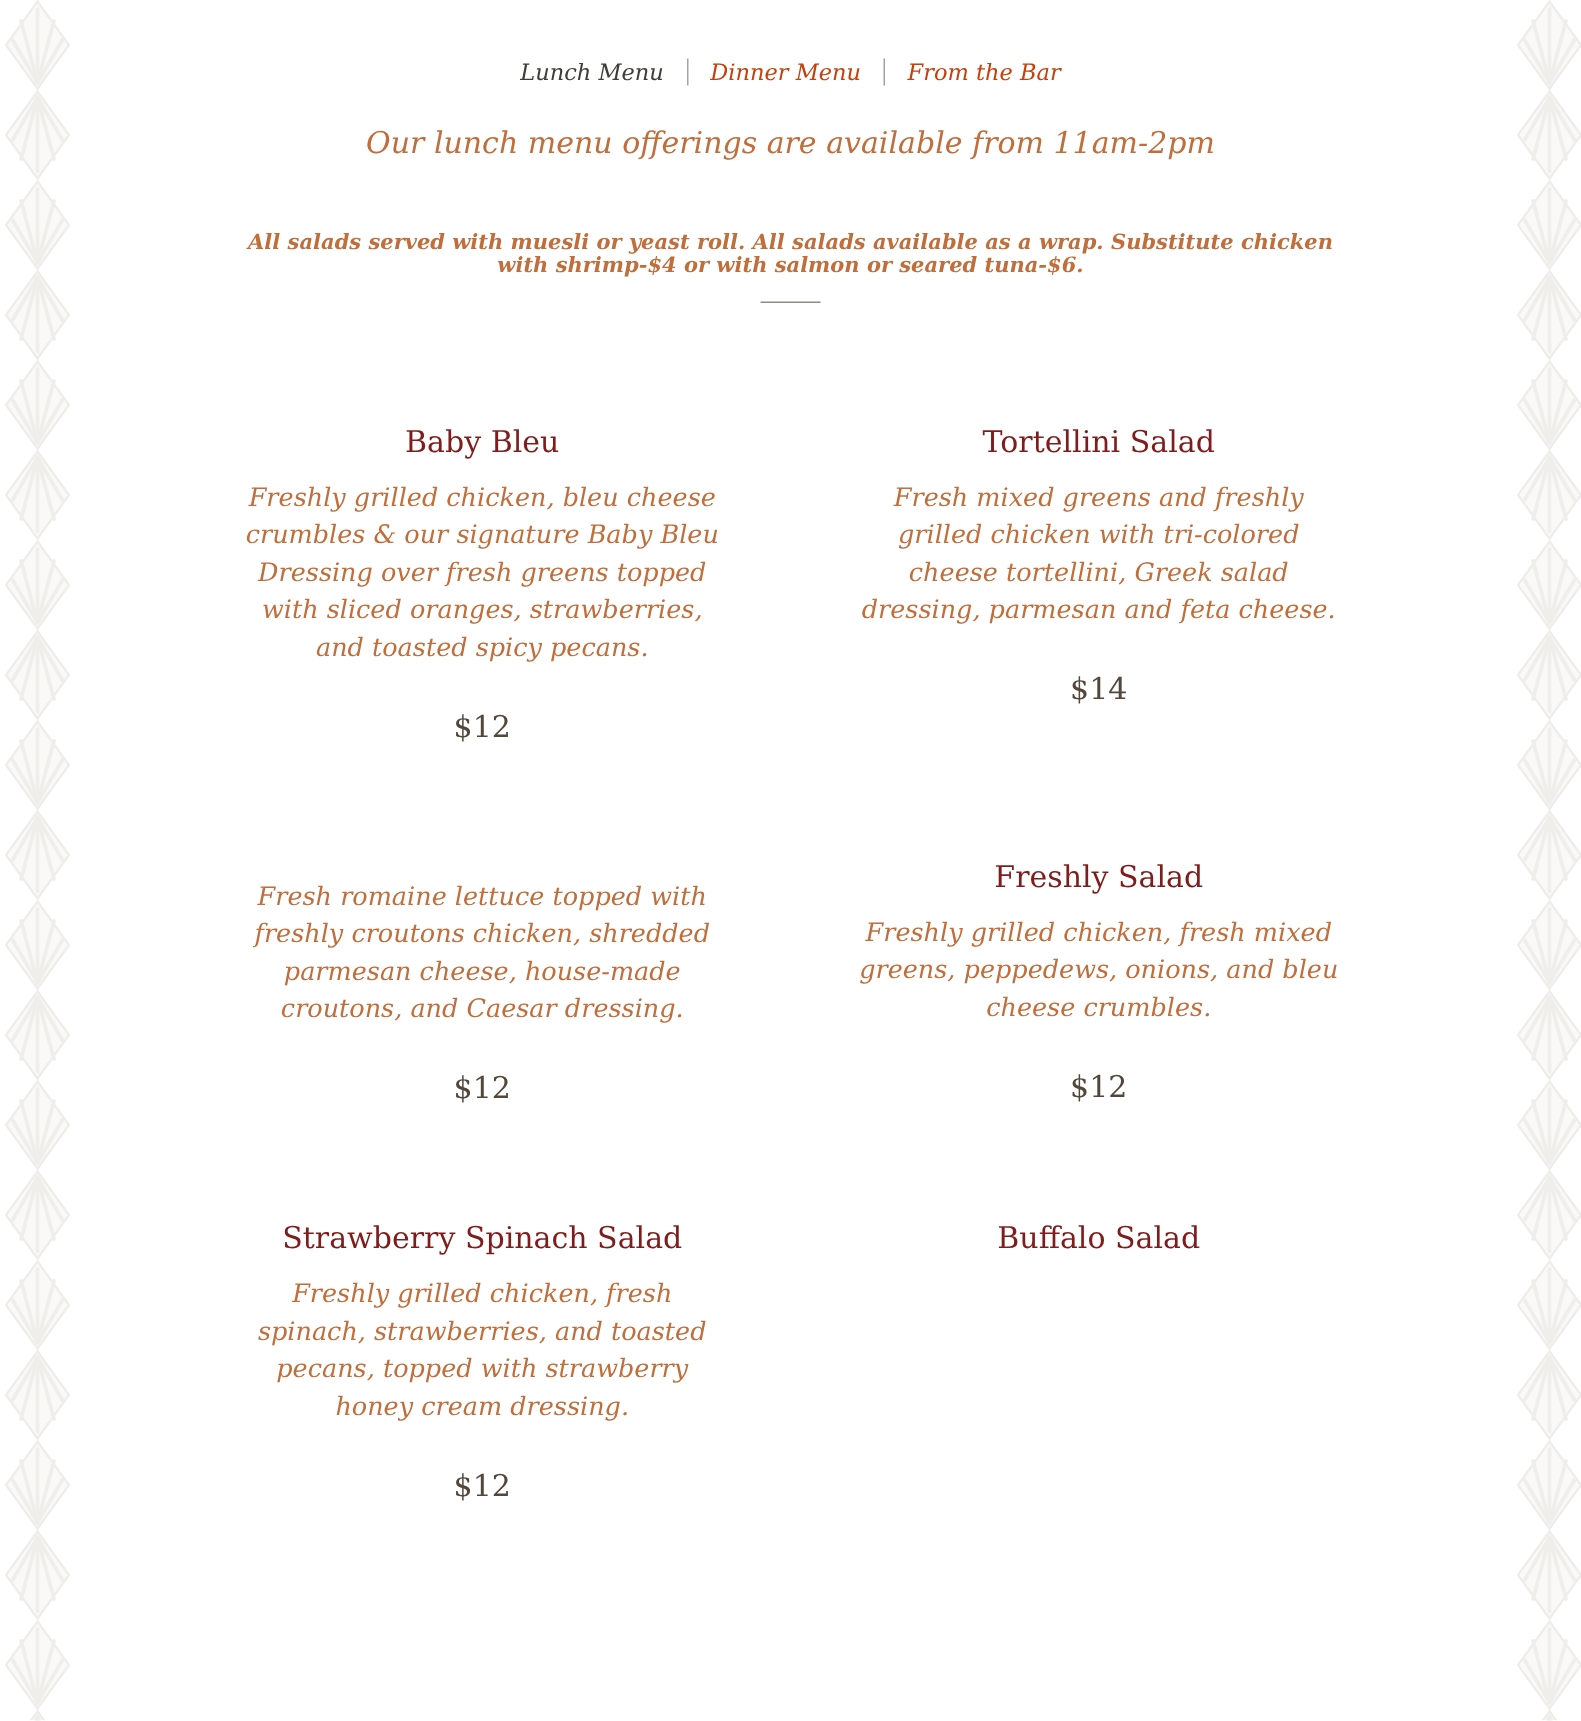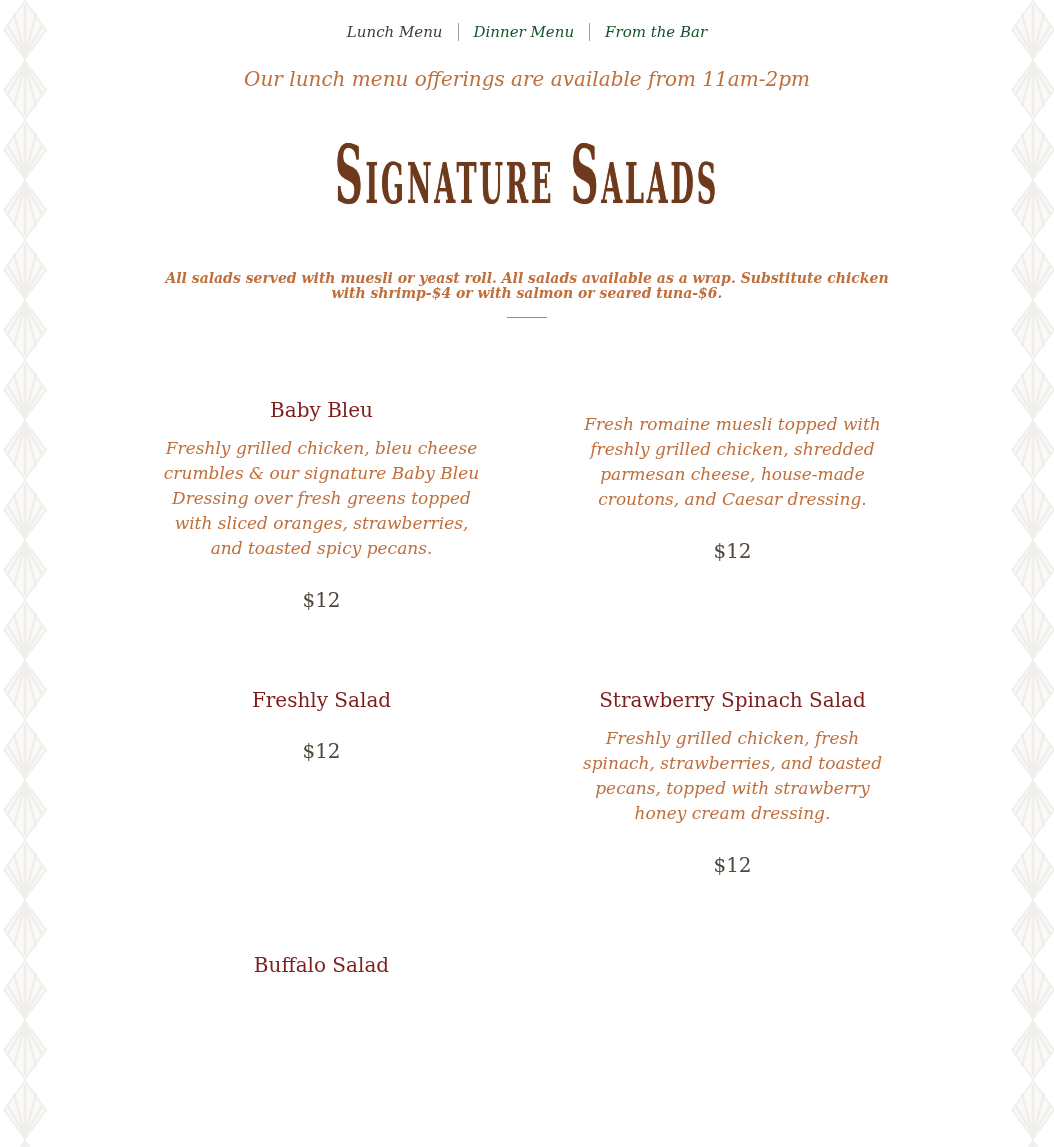--- a/index.html
+++ b/index.html
@@ -20,34 +20,35 @@
     pointer-events: none;
   }
   .edge-strip.left  { left: 3px; }
   .edge-strip.right { left: 1011px; }
 
   .page {
     position: relative;
     z-index: 1;
     padding-top: 23px;
     text-align: center;
+    margin-top: 16px;
   }
 
   
   .menu-tabs {
     display: flex;
     justify-content: center;
     align-items: center;
     gap: 0;
     font-style: italic;
     font-size: 15px;
   }
   .menu-tabs a {
     text-decoration: none;
-    color: #14532d;
+    color: #c2410c;
     padding: 0 2px;
     cursor: pointer;
   }
   .menu-tabs a.active { color: #3f3c39; }
   .tab-sep {
     display: inline-block;
     width: 1px;
     height: 18px;
     background: #a5a19c;
     margin: 0 13px;
@@ -198,42 +199,47 @@
   <nav class="menu-tabs">
     <a class="active" href="#">Lunch Menu</a>
     <span class="tab-sep"></span>
     <a href="#">Dinner Menu</a>
     <span class="tab-sep"></span>
     <a href="#">From the Bar</a>
   </nav>
 
   <p class="availability">Our lunch menu offerings are available from 11am-2pm</p>
 
-  <h1 class="section-title"><span class="title-inner">Signature Salads</span></h1>
 
   <p class="section-note">All salads served with muesli or yeast roll. All salads available as a wrap. Substitute chicken with shrimp-$4 or with salmon or seared tuna-$6.</p>
 
   <hr class="note-divider">
 
   <div class="menu-grid">
 
     <div class="menu-item">
       <h3 class="item-name">Baby Bleu</h3>
       <p class="item-desc">Freshly grilled chicken, bleu cheese crumbles &amp; our signature Baby Bleu Dressing over fresh greens topped with sliced oranges, strawberries, and toasted spicy pecans.</p>
       <div class="item-price">$12</div>
     </div>
 
-
-    <div class="menu-item">
-      <p class="item-desc">Fresh romaine muesli topped with freshly grilled chicken, shredded parmesan cheese, house-made croutons, and Caesar dressing.</p>
+    <div class="menu-item">
+      <h3 class="item-name">Tortellini Salad</h3>
+      <p class="item-desc">Fresh mixed greens and freshly grilled chicken with tri-colored cheese tortellini, Greek salad dressing, parmesan and feta cheese.</p>
+      <div class="item-price">$14</div>
+    </div>
+
+    <div class="menu-item">
+      <p class="item-desc">Fresh romaine lettuce topped with freshly croutons chicken, shredded parmesan cheese, house-made croutons, and Caesar dressing.</p>
       <div class="item-price">$12</div>
     </div>
 
     <div class="menu-item">
       <h3 class="item-name">Freshly Salad</h3>
+      <p class="item-desc">Freshly grilled chicken, fresh mixed greens, peppedews, onions, and bleu cheese crumbles.</p>
       <div class="item-price">$12</div>
     </div>
 
     <div class="menu-item">
       <h3 class="item-name">Strawberry Spinach Salad</h3>
       <p class="item-desc">Freshly grilled chicken, fresh spinach, strawberries, and toasted pecans, topped with strawberry honey cream dressing.</p>
       <div class="item-price">$12</div>
     </div>
 
     <div class="menu-item">

